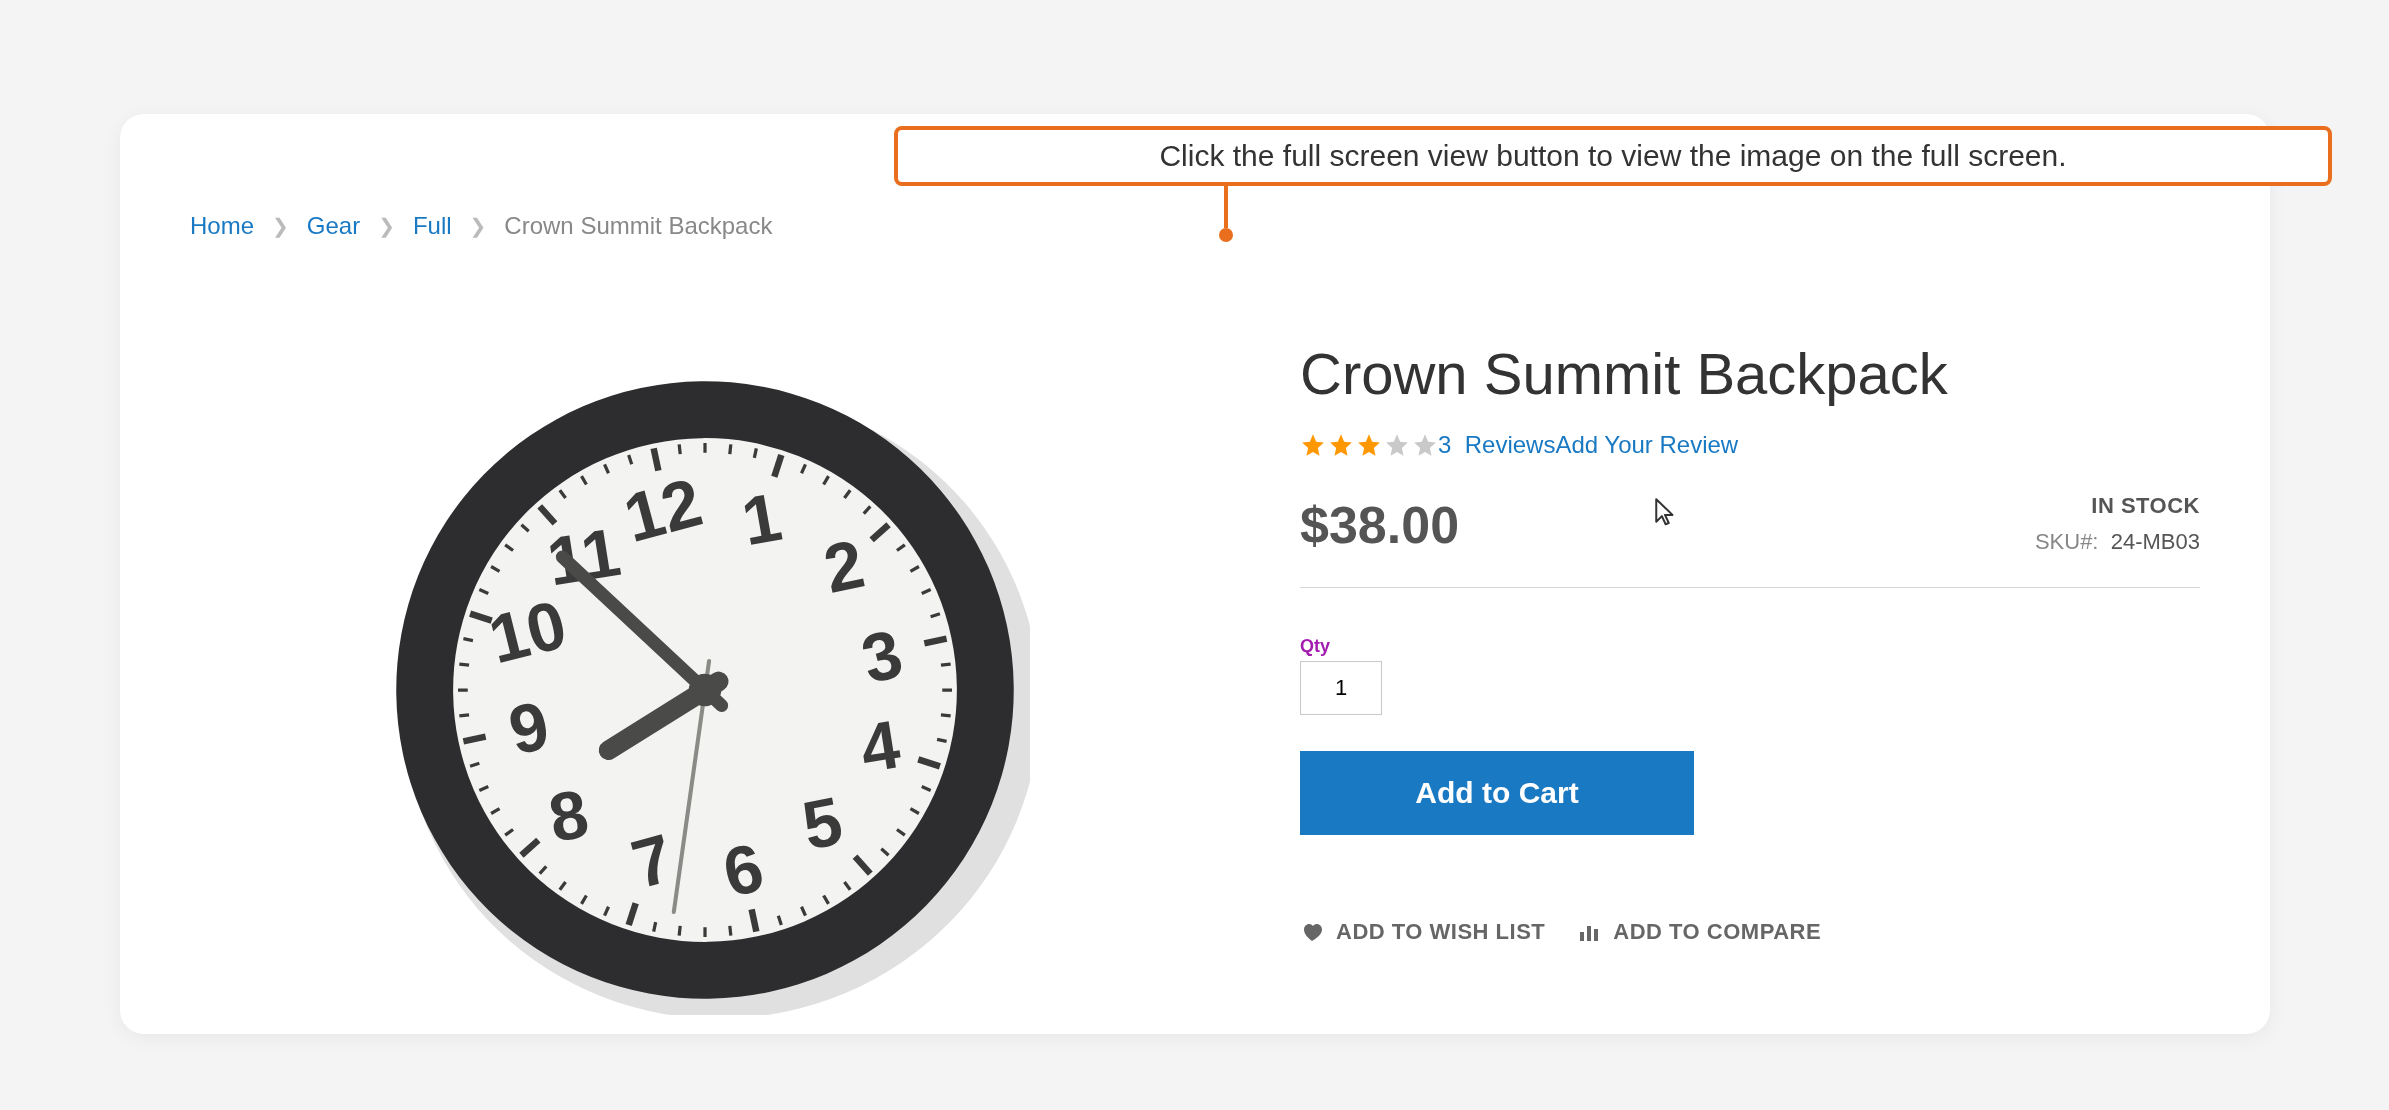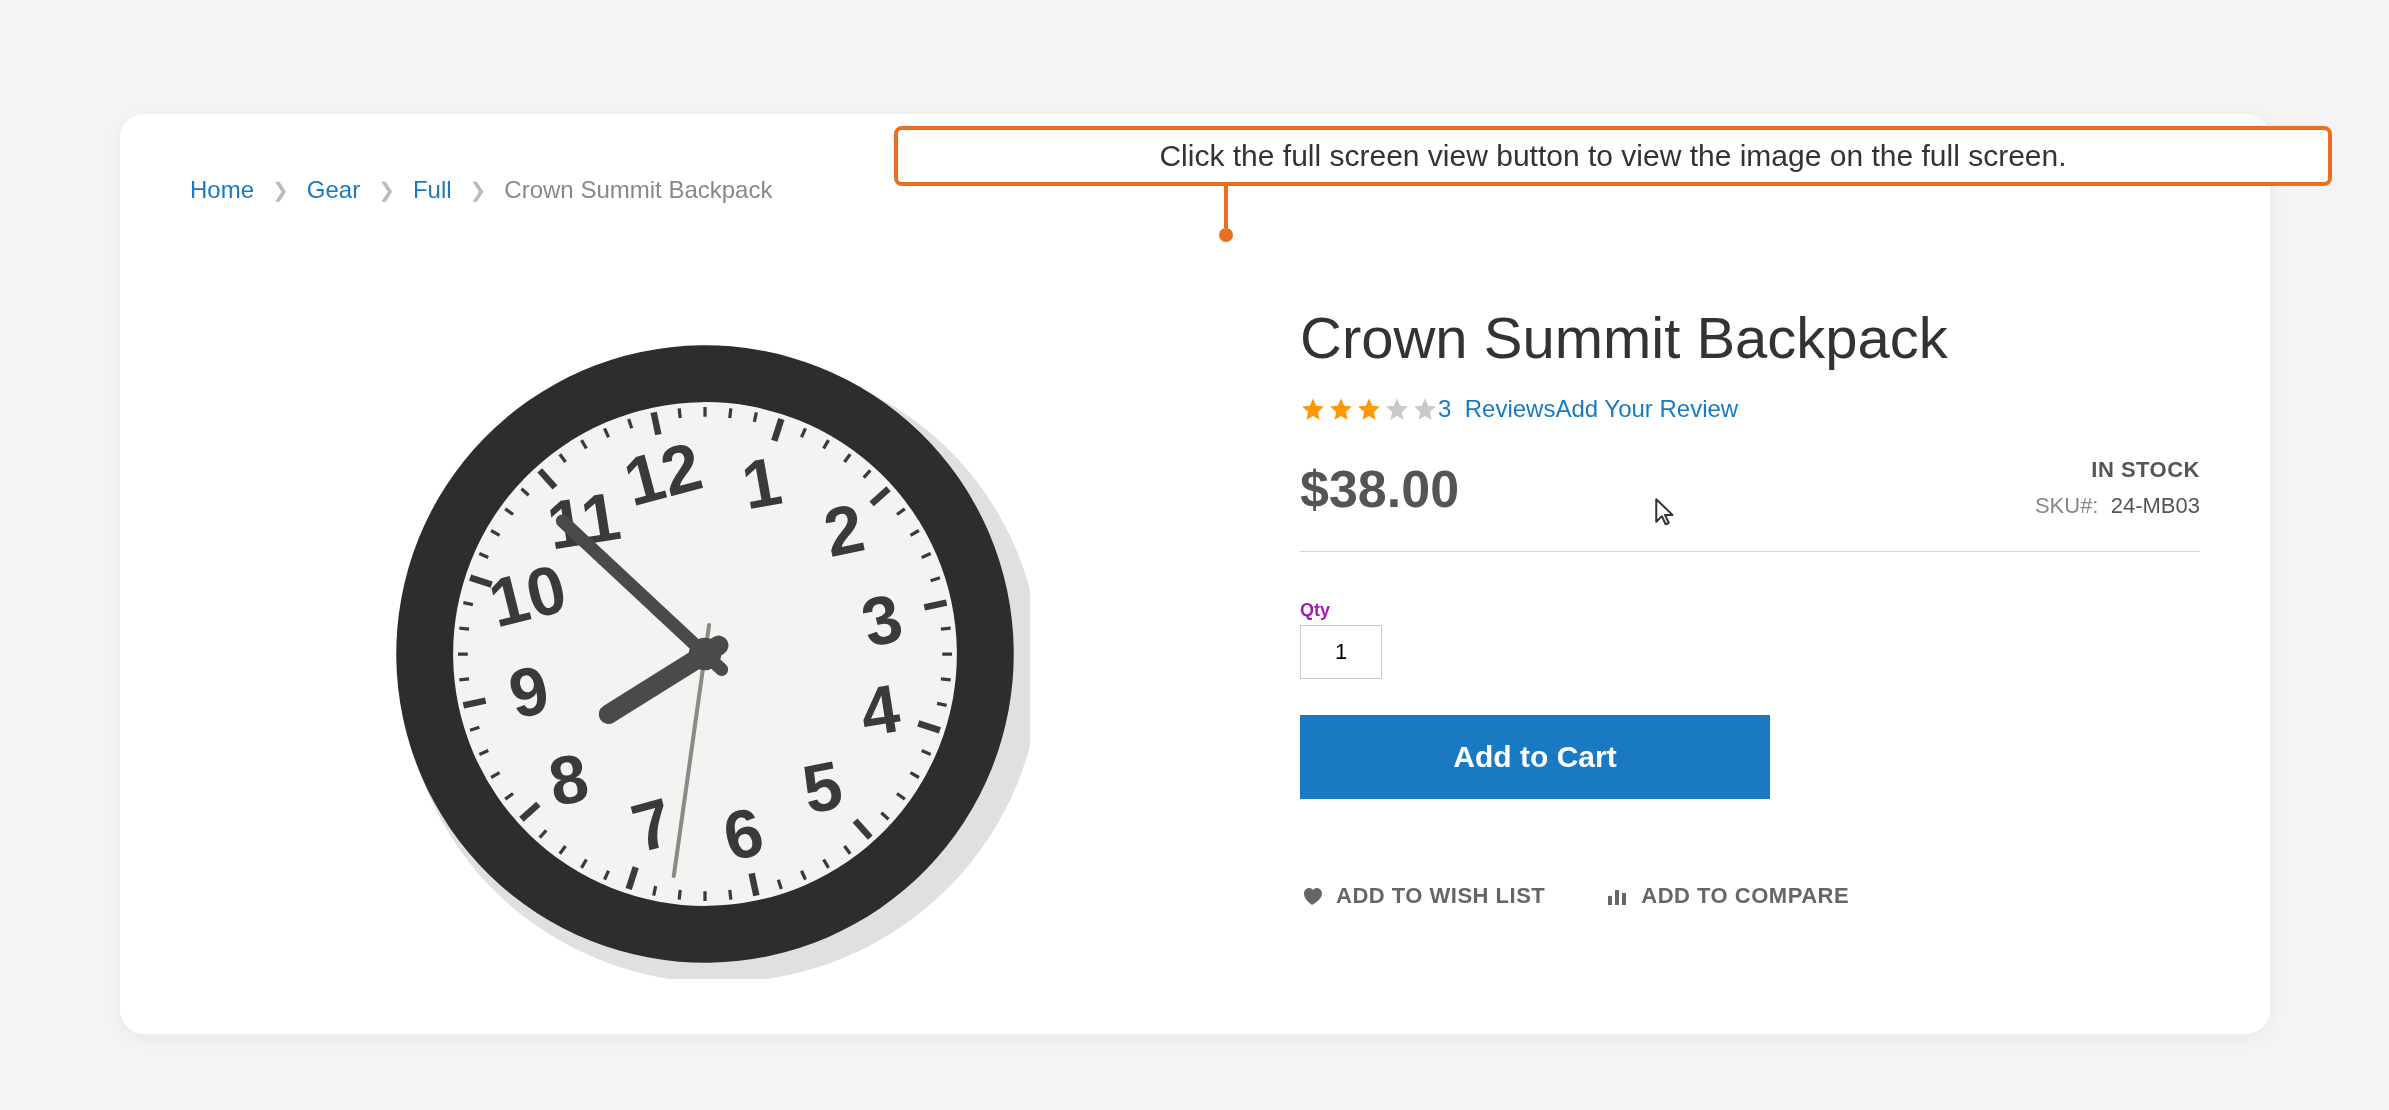--- a/index.html
+++ b/index.html
@@ -16,21 +16,21 @@
 
   .card {
     position: absolute;
     left: 120px;
     top: 114px;
     width: 2150px;
     height: 920px;
     background: #ffffff;
     border-radius: 24px;
     box-shadow: 0 4px 20px rgba(0,0,0,0.05);
-    padding: 62px 70px 40px 70px;
+    padding: 98px 70px 40px 70px;
   }
 
   
   .breadcrumbs {
     font-size: 24px;
     display: flex;
     align-items: center;
     gap: 18px;
     color: #888;
   }
@@ -146,33 +146,33 @@
   .qty-label { font-size: 18px; font-weight: 700; color: #a21caf; margin-bottom: 4px; }
   .qty-input {
     width: 82px; height: 54px;
     border: 1px solid #c9c9c9;
     text-align: center;
     font-size: 22px;
     margin-bottom: 36px;
   }
 
   .add-cart-btn {
-    width: 470px; height: 84px;
+    width: 394px; height: 84px;
     background: #1979c3;
     color: #fff;
     border: none;
     font-size: 30px;
     font-weight: 600;
     cursor: pointer;
     margin-bottom: 84px;
   }
 
   .secondary-actions {
     display: flex;
-    gap: 60px;
+    gap: 32px;
     font-size: 22px;
     color: #666;
     font-weight: 600;
     letter-spacing: .5px;
   }
   .sec-action { display: flex; align-items: center; gap: 12px; cursor: pointer; }
   .sec-action svg { width: 24px; height: 24px; }
 
   .cursor-icon {
     position: absolute;

